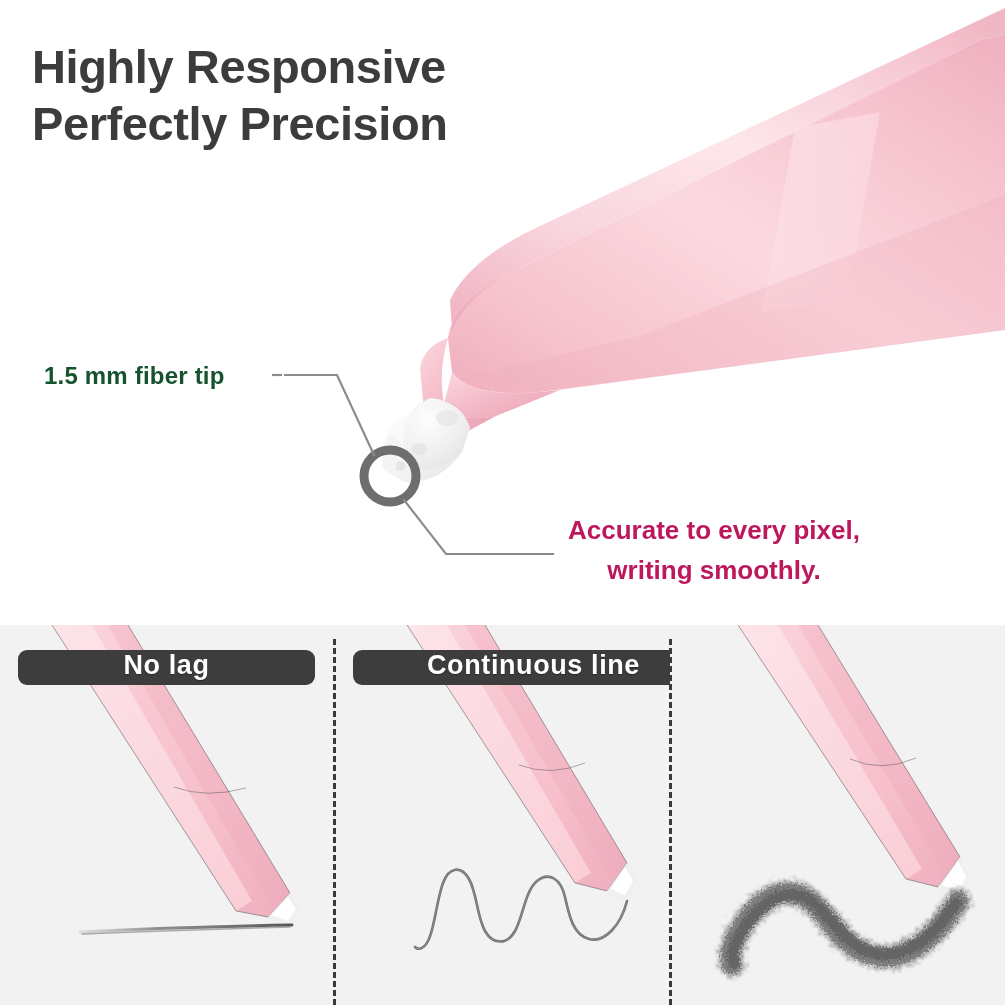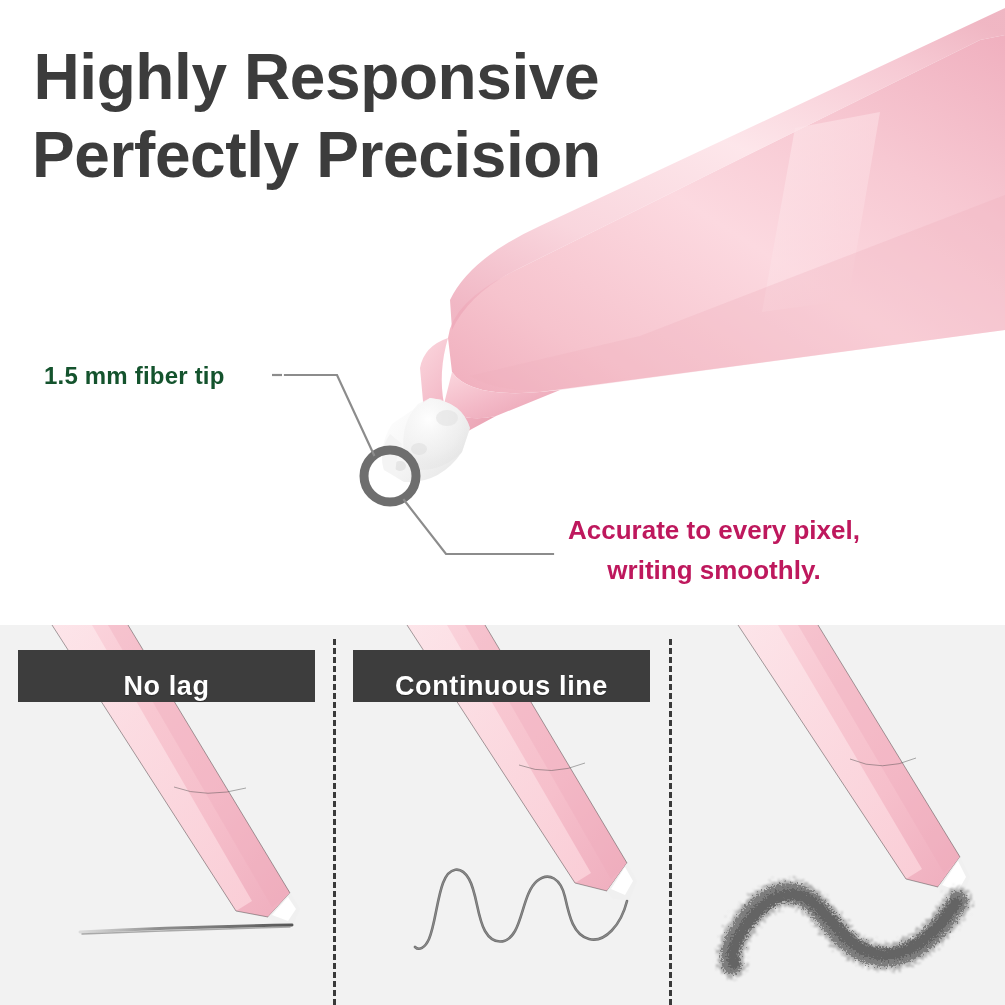--- a/index.html
+++ b/index.html
@@ -11,25 +11,24 @@
     overflow:hidden;
     position:relative;
   }
   #root{position:relative;width:1005px;height:1005px;overflow:hidden;background:#fff;}
 
   
   #hero{position:absolute;left:0;top:0;width:1005px;height:625px;background:#ffffff;overflow:hidden;}
 
   .headline{
     position:absolute;left:32px;top:38px;
-    font-size:64px;line-height:1.22;
+    font-size:47px;line-height:1.22;
     font-weight:bold;color:#3c3c3c;
     letter-spacing:-0.4px;white-space:pre-line;
     margin:0;
-    text-align:center;
   }
 
   .tip-label{
     position:absolute;left:44px;top:362px;
     font-size:24px;font-weight:bold;color:#14532d;
     letter-spacing:0.2px;white-space:nowrap;
   }
 
   .accurate-caption{
     position:absolute;left:534px;top:511px;width:360px;
@@ -48,30 +47,30 @@
   .divider{
     position:absolute;top:14px;width:0;height:366px;
     border-left:3px dashed #3a3a3a;
     z-index:6;
   }
   #divider-1{left:333px;}
   #divider-2{left:669px;}
 
   .banner{
     position:absolute;z-index:5;
-    background:#3d3d3d;height:52px;
-    display:flex;align-items:flex-end;justify-content:center;
+    background:#3d3d3d;height:35px;
+    display:flex;align-items:flex-start;justify-content:center;border-radius:9px;
   }
   .banner-label{
     color:#ffffff;font-weight:bold;font-size:27px;
     letter-spacing:0.6px;white-space:nowrap;
     text-shadow:0 1px 1px rgba(0,0,0,.35);
   }
   #banner-0{left:18px;top:25px;width:297px;}
-  #banner-1{left:18px;top:25px;width:297px;}
+  #banner-1{left:18px;top:25px;width:297px;padding-left:32px;}
   #banner-2{left:24px;top:25px;width:290px;}
 
   .panel-svg{position:absolute;left:0;top:0;width:100%;height:380px;}
   .hero-svg{position:absolute;left:0;top:0;width:1005px;height:625px;}
 </style>
 </head>
 <body>
 
 <div id="root">
 

